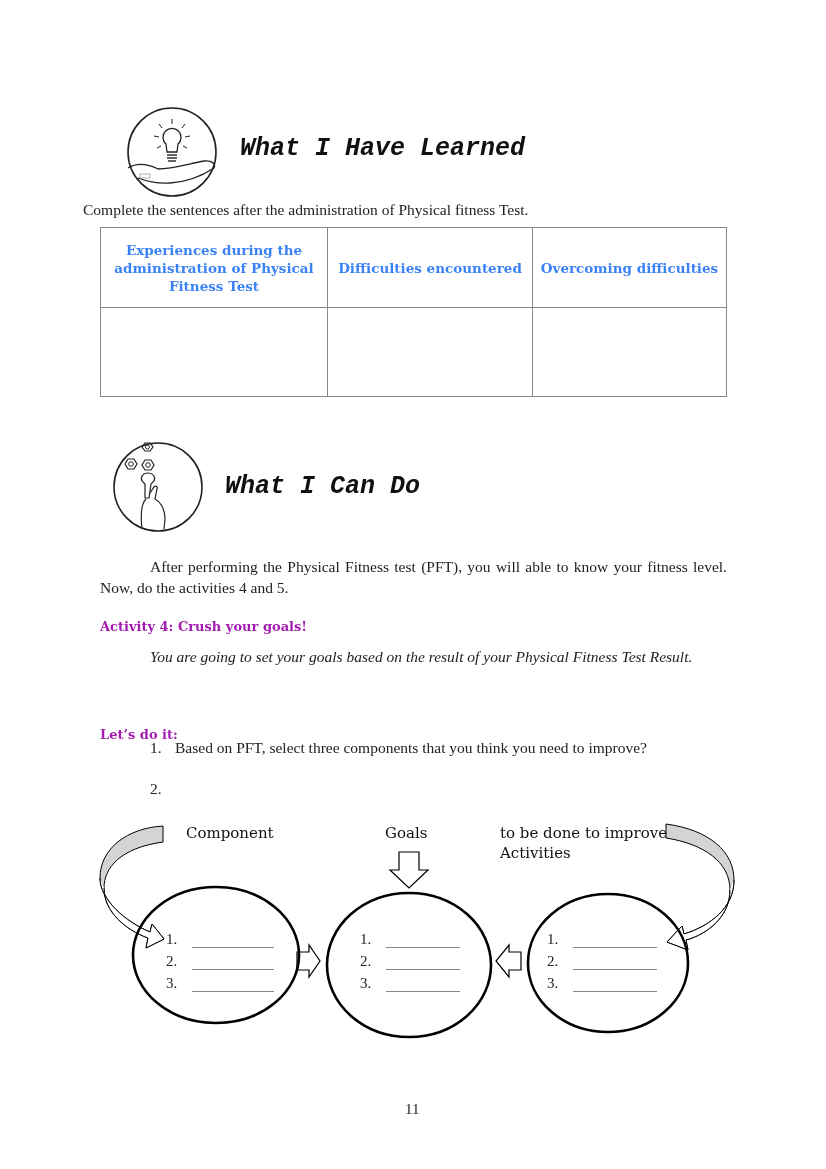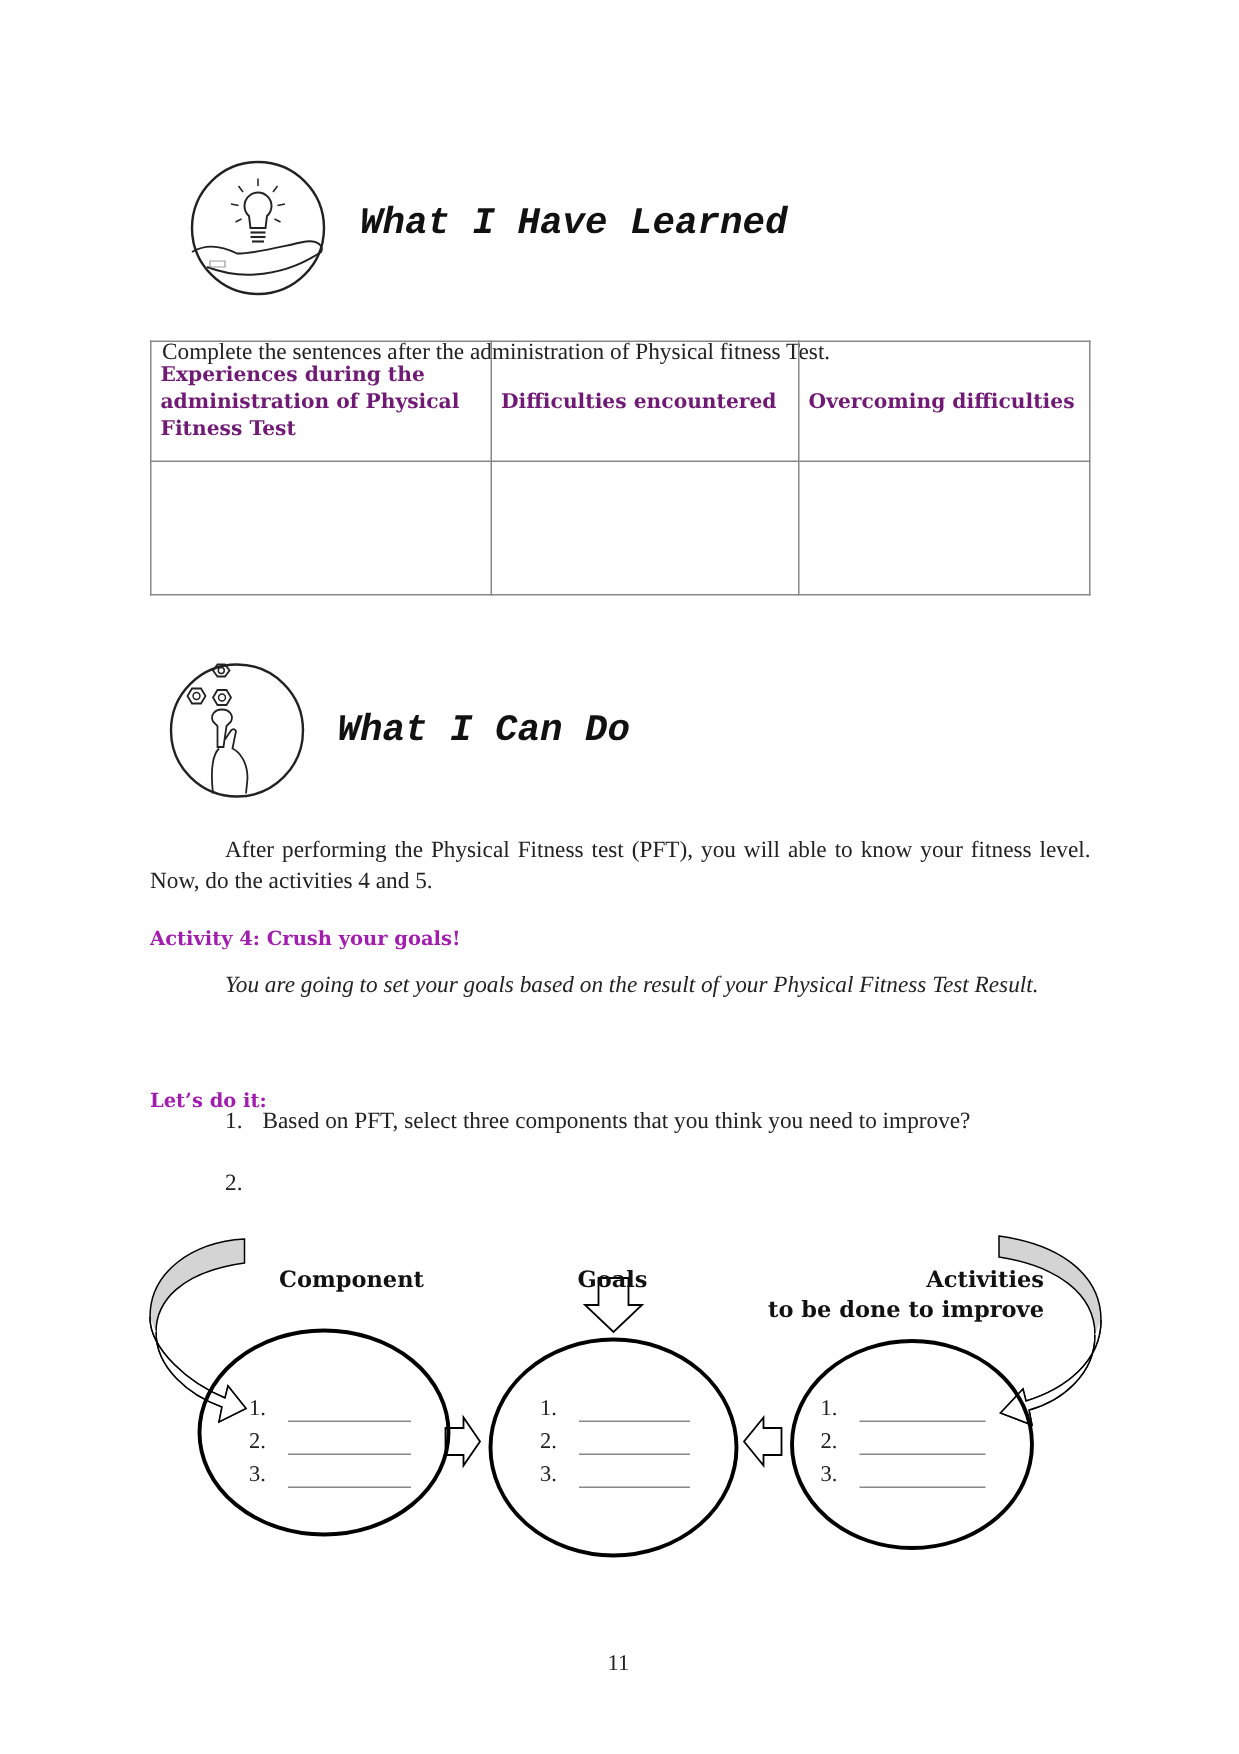--- a/index.html
+++ b/index.html
@@ -4,23 +4,23 @@
 <style>
   html, body { margin: 0; padding: 0; background: #ffffff; }
   body { width: 826px; height: 1169px; position: relative; overflow: hidden;
          font-family: "DejaVu Serif", "Liberation Serif", serif; color: #111; }
   .abs { position: absolute; }
   .section-title { font-family: Liberation Mono, monospace; font-weight: bold; font-style: italic; font-size: 25px; color: #111; white-space: nowrap; text-align: right; }
   .body-text { font-family: "Liberation Serif", serif; font-size: 15.5px; line-height: 21px; color: #222; }
   .bold-heading { font-family: "DejaVu Serif", serif; font-weight: bold; font-size: 13px; color: #a21caf; }
   table.pft { border-collapse: collapse; position: absolute; left: 100px; top: 227px; width: 627px; }
   table.pft th, table.pft td { border: 1px solid #888; }
-  table.pft th { font-family: "DejaVu Serif", serif; font-weight: bold; font-size: 13.5px; line-height: 18px; height: 79px; text-align: left; vertical-align: middle; padding: 0 6px; color: #701a75; }
+  table.pft th { font-family: "DejaVu Serif", serif; font-weight: bold; font-size: 13.5px; line-height: 18px; height: 79px; text-align: center; vertical-align: middle; padding: 0 6px; color: #3b82f6; }
   table.pft td { height: 86px; }
-  .diag-label { font-family: "DejaVu Serif", serif; font-weight: bold; font-size: 15px; line-height: 20px; text-align: right; color: #111; white-space: nowrap; margin-top: 20px; }
+  .diag-label { font-family: "DejaVu Serif", serif; font-weight: normal; font-size: 15px; line-height: 20px; text-align: left; color: #111; white-space: nowrap; }
   .list-item { font-family: "Liberation Serif", serif; font-size: 15px; color: #222; display: flex; align-items: flex-end; height: 22px; }
   .list-item .num { width: 22px; }
   .list-item .blank { display: inline-block; width: 82px; border-bottom: 1px solid #888; height: 14px; margin-left: 4px; }
   .page-num { font-family: "Liberation Serif", serif; font-size: 15px; color: #222; }
 </style>
 </head>
 <body>
 
 <div class="abs" style="left:126px; top:106px; width:92px; height:92px;">
   <svg width="92" height="92" viewBox="0 0 92 92">
@@ -35,21 +35,21 @@
     <line x1="28" y1="30" x2="33" y2="31" stroke="#222"></line>
     <line x1="64" y1="30" x2="59" y2="31" stroke="#222"></line>
     <line x1="31" y1="42" x2="35" y2="40" stroke="#222"></line>
     <line x1="61" y1="42" x2="57" y2="40" stroke="#222"></line>
     <path d="M2 62 C 12 56, 22 58, 32 63 C 46 63, 62 58, 78 55 C 86 54, 90 58, 88 62 C 76 70, 60 76, 44 77 C 30 78, 20 75, 12 72" fill="none" stroke="#222" stroke-width="1.3"></path>
     <path d="M14 68 h10 v4 h-10 z" fill="none" stroke="#999" stroke-width="0.8"></path>
   </svg>
 </div>
 <div class="abs section-title" style="left:240px; top:134px;">What I Have Learned</div>
 
-<div class="abs body-text" style="left:108px; top:199px; white-space:nowrap;margin-top:25px;">Complete the sentences after the administration of Physical fitness Test.</div>
+<div class="abs body-text" style="left:83px; top:199px; white-space:nowrap;">Complete the sentences after the administration of Physical fitness Test.</div>
 
 <table class="pft">
   <thead>
     <tr>
       <th style="width:214px;">Experiences during the administration of Physical Fitness Test</th>
       <th style="width:192px;">Difficulties encountered</th>
       <th>Overcoming difficulties</th>
     </tr>
   </thead>
   <tbody>
@@ -117,22 +117,22 @@
 
     <ellipse cx="216" cy="955" rx="83" ry="68" fill="none" stroke="#000" stroke-width="2.6"></ellipse>
     <ellipse cx="409" cy="965" rx="82" ry="72" fill="none" stroke="#000" stroke-width="2.6"></ellipse>
     <ellipse cx="608" cy="963" rx="80" ry="69" fill="none" stroke="#000" stroke-width="2.6"></ellipse>
   </svg>
 </div>
 
 <div class="abs diag-label" style="left:186px; top:823px;">Component</div>
 <div class="abs diag-label" style="left:385px; top:823px;">Goals</div>
 <div class="abs diag-label" style="left:500px; top:823px; width:196px;">
+  <div>to be done to improve</div>
   <div>Activities</div>
-  <div>to be done to improve</div>
 </div>
 
 <div class="abs" style="left:166px; top:926px;">
   <div class="list-item">
       <span class="num">1.</span>
       <span class="blank"></span>
     </div>
   <div class="list-item">
       <span class="num">2.</span>
       <span class="blank"></span>

